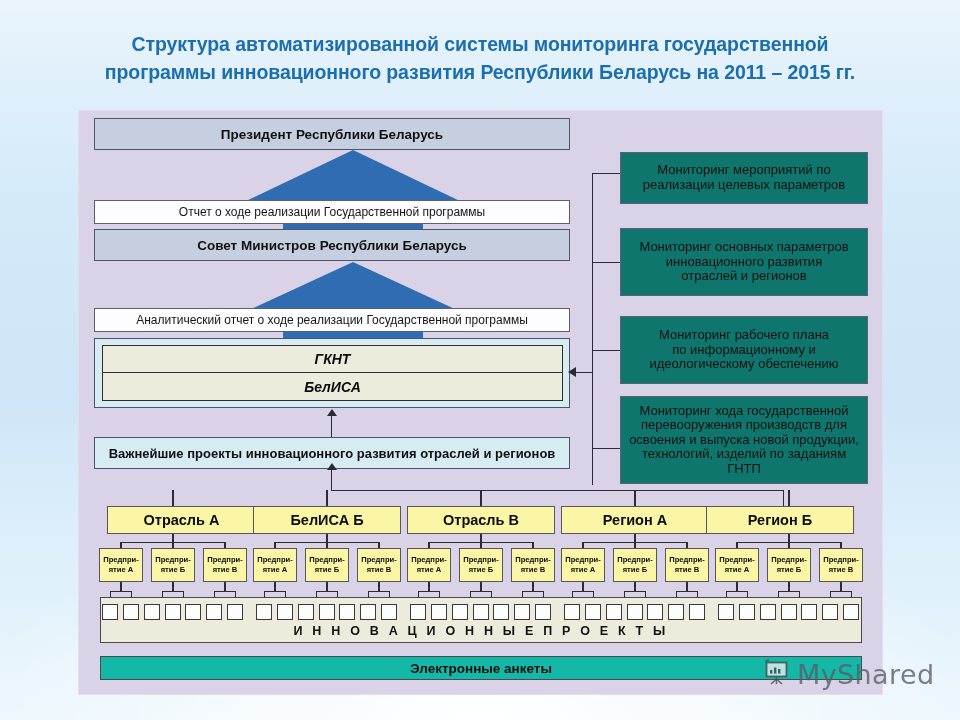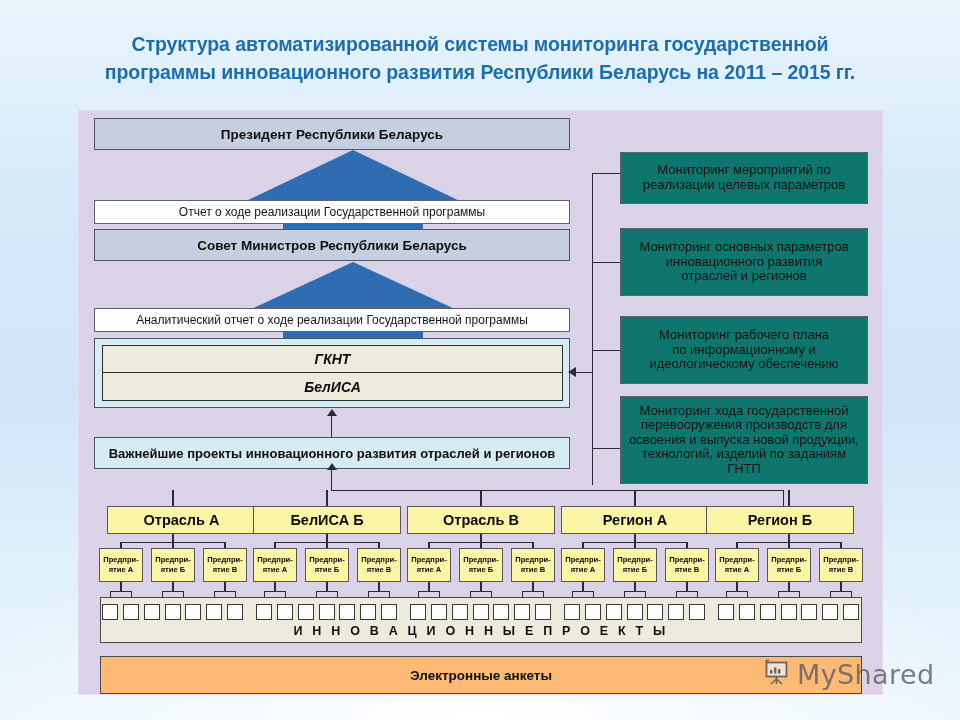--- a/index.html
+++ b/index.html
@@ -78,22 +78,22 @@
   #projects-label{
     position:absolute;left:0;bottom:4px;width:100%;text-align:center;
     font-weight:bold;font-size:12.5px;letter-spacing:3.2px;color:#111;
   }
   .proj{
     position:absolute;width:16px;height:16px;top:7px;
     background:#fdfdfd;border:1.4px solid #3a3a3a;box-sizing:border-box;
   }
   
   #anketi{
-    position:absolute;left:22px;top:546px;width:762px;height:38px;
-    background:#fdba74;border:1.3px solid #4a4a4a;box-sizing:border-box;
+    position:absolute;left:22px;top:546px;width:762px;height:24px;
+    background:#14b8a6;border:1.3px solid #4a4a4a;box-sizing:border-box;
     display:flex;align-items:center;justify-content:center;
     font-weight:bold;font-size:13.5px;color:#0d0d0d;
   }
   
   .ln{position:absolute;background:#2b2b38;}
   .lnh{height:1.4px;}
   .lnv{width:1.4px;}
   .arrow-up{
     position:absolute;width:0;height:0;
     border-left:5px solid transparent;border-right:5px solid transparent;

